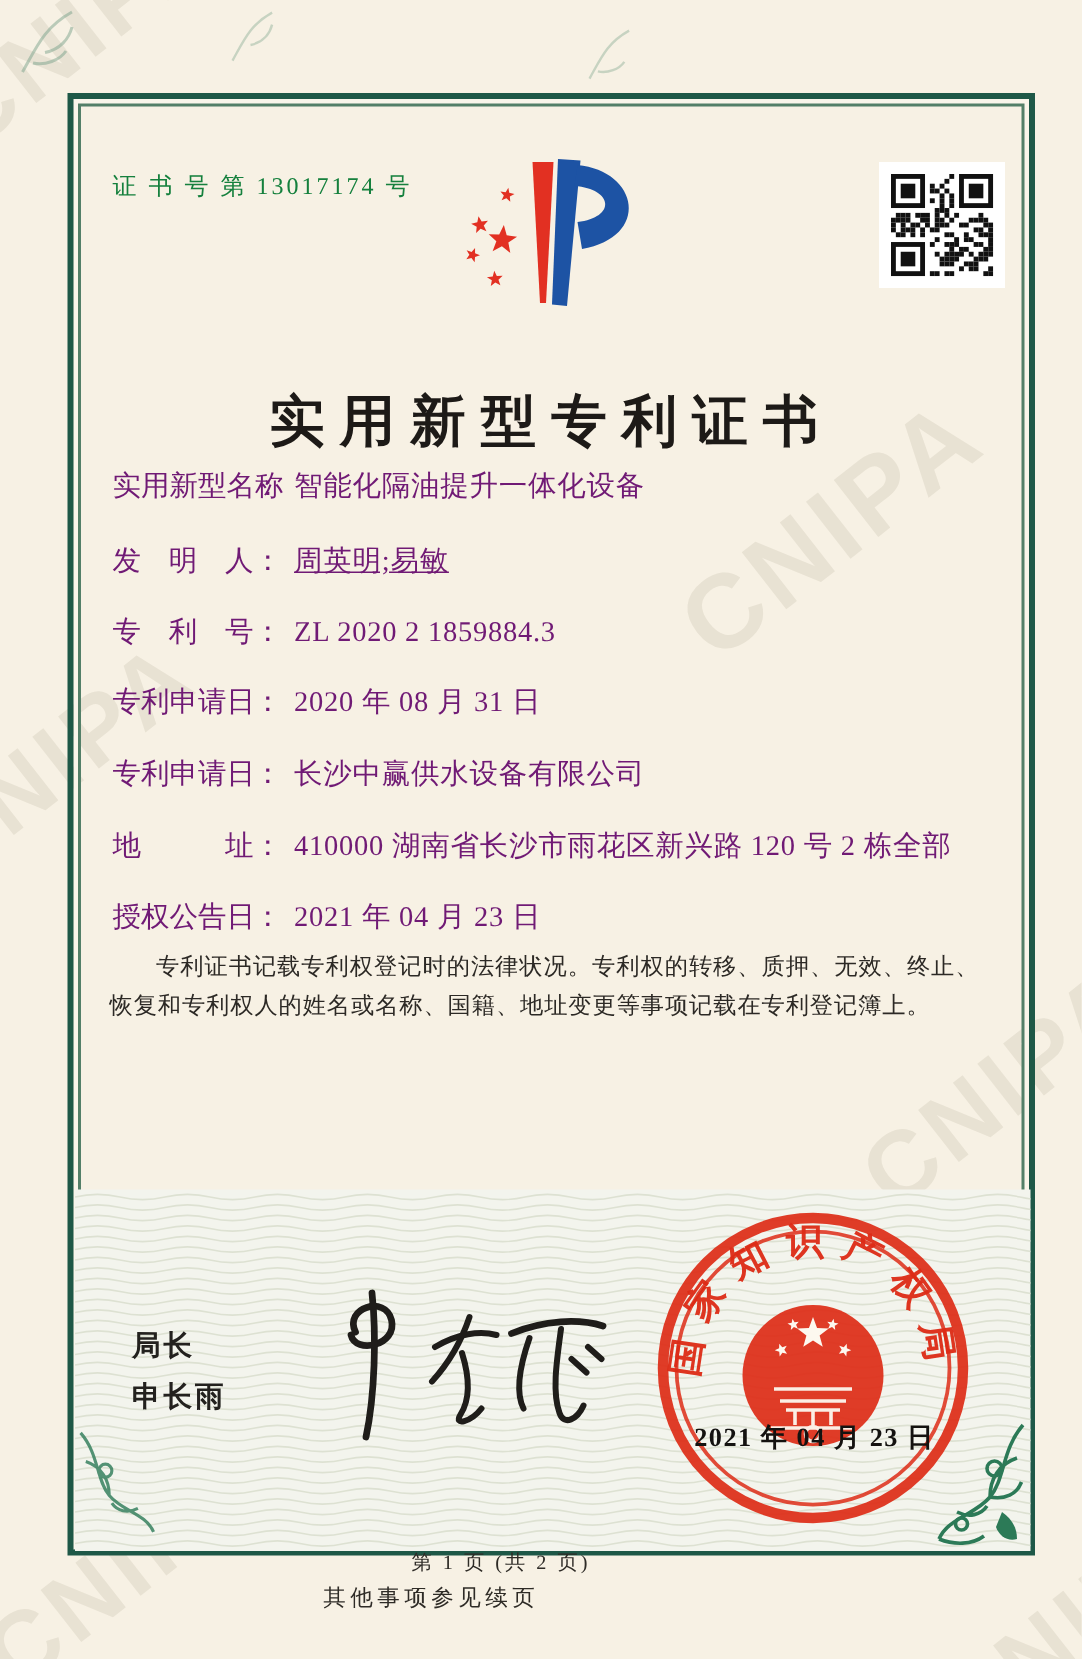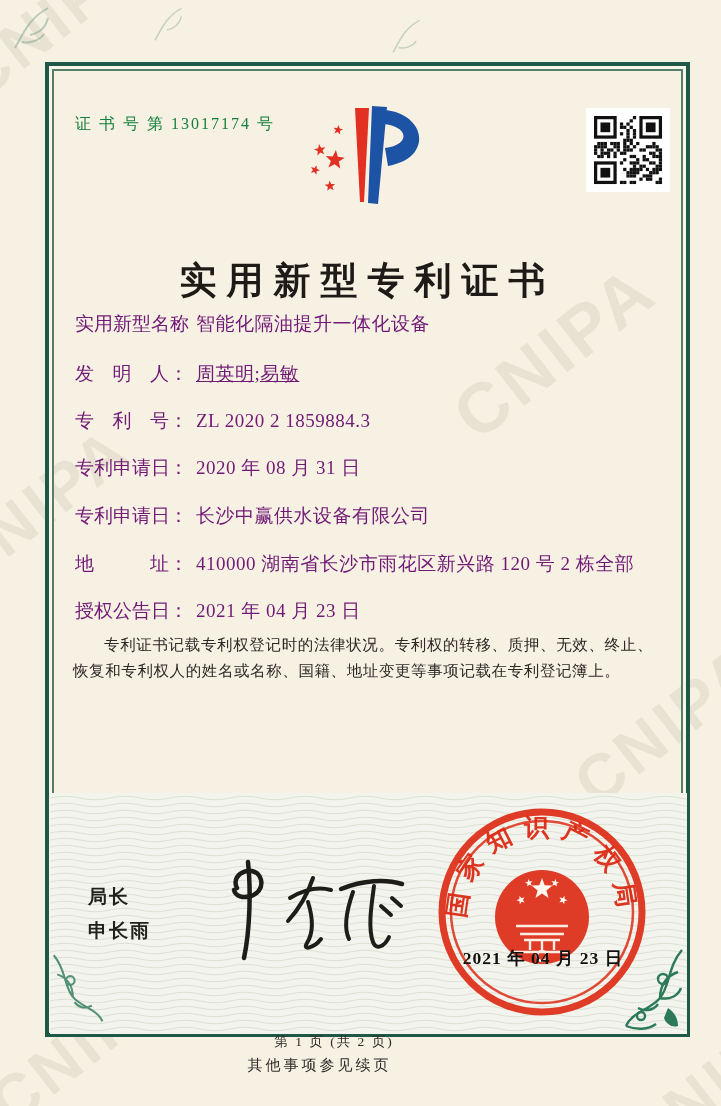--- a/index.html
+++ b/index.html
@@ -28,21 +28,21 @@
   #paras{left:73px;top:632px;width:580px;}
   #paras p{margin:0 0 2px 0;font-size:15.5px;line-height:26px;text-indent:2em;
            letter-spacing:.6px;color:#2c2925;text-align:justify;}
   
   #waveband{left:50px;top:793px;width:637px;height:241px;background:#f3f4ed;}
   .sigtitle{font-family:"Liberation Sans","DejaVu Sans",sans-serif;font-weight:bold;
             font-size:19px;color:#23211e;letter-spacing:2px;}
   #sealdate{left:443px;top:946px;width:200px;text-align:center;font-size:17.5px;
             letter-spacing:1px;color:#141210;font-weight:bold;}
   #pageinfo{left:45px;top:1004px;width:578px;text-align:center;font-size:13.5px;letter-spacing:2px;color:#2e2b26;margin-top:29px;}
-  #contnote{left:0;top:1056px;width:575px;text-align:center;font-size:15px;letter-spacing:3px;color:#2e2b26;padding-left:32px;}
+  #contnote{left:0;top:1056px;width:575px;text-align:center;font-size:15px;letter-spacing:3px;color:#2e2b26;}
   svg{display:block;}
 </style>
 </head>
 <body>
 
 <div class="wm" style="left:-55px;top:-18px;">CNIPA</div>
 <div class="wm" style="left:438px;top:312px;font-size:70px;">CNIPA</div>
 <div class="wm" style="left:-70px;top:470px;">CNIPA</div>
 <div class="wm" style="left:560px;top:688px;">CNIPA</div>
 <div class="wm" style="left:-25px;top:1008px;">CNIPA</div>

